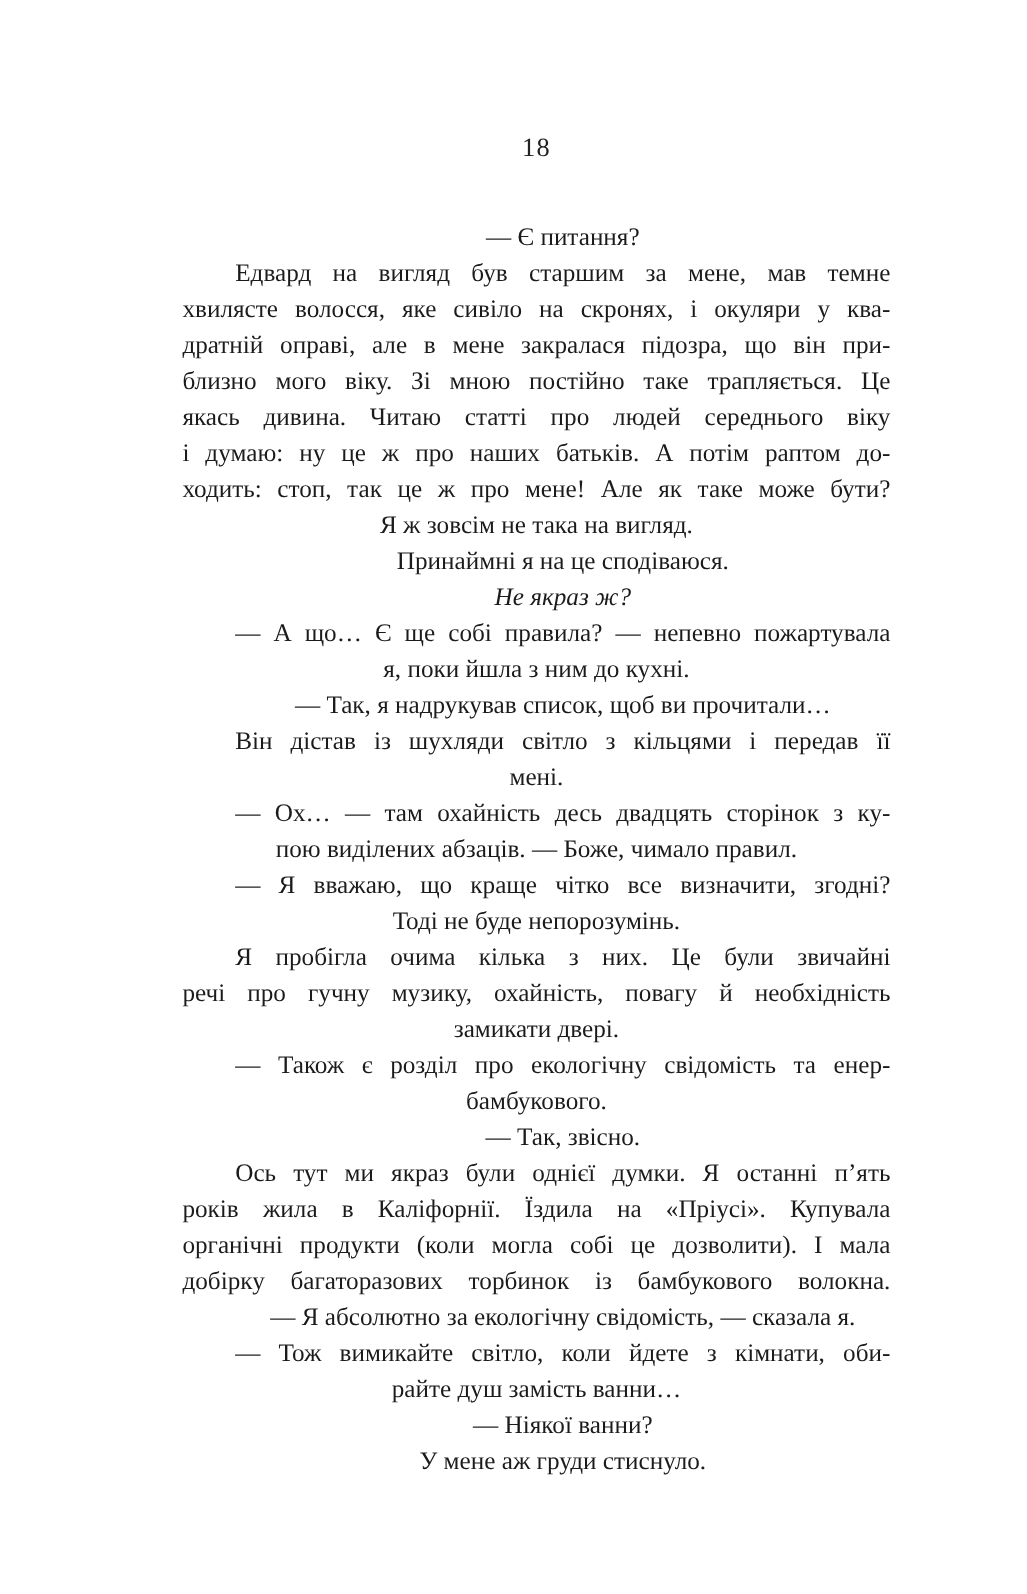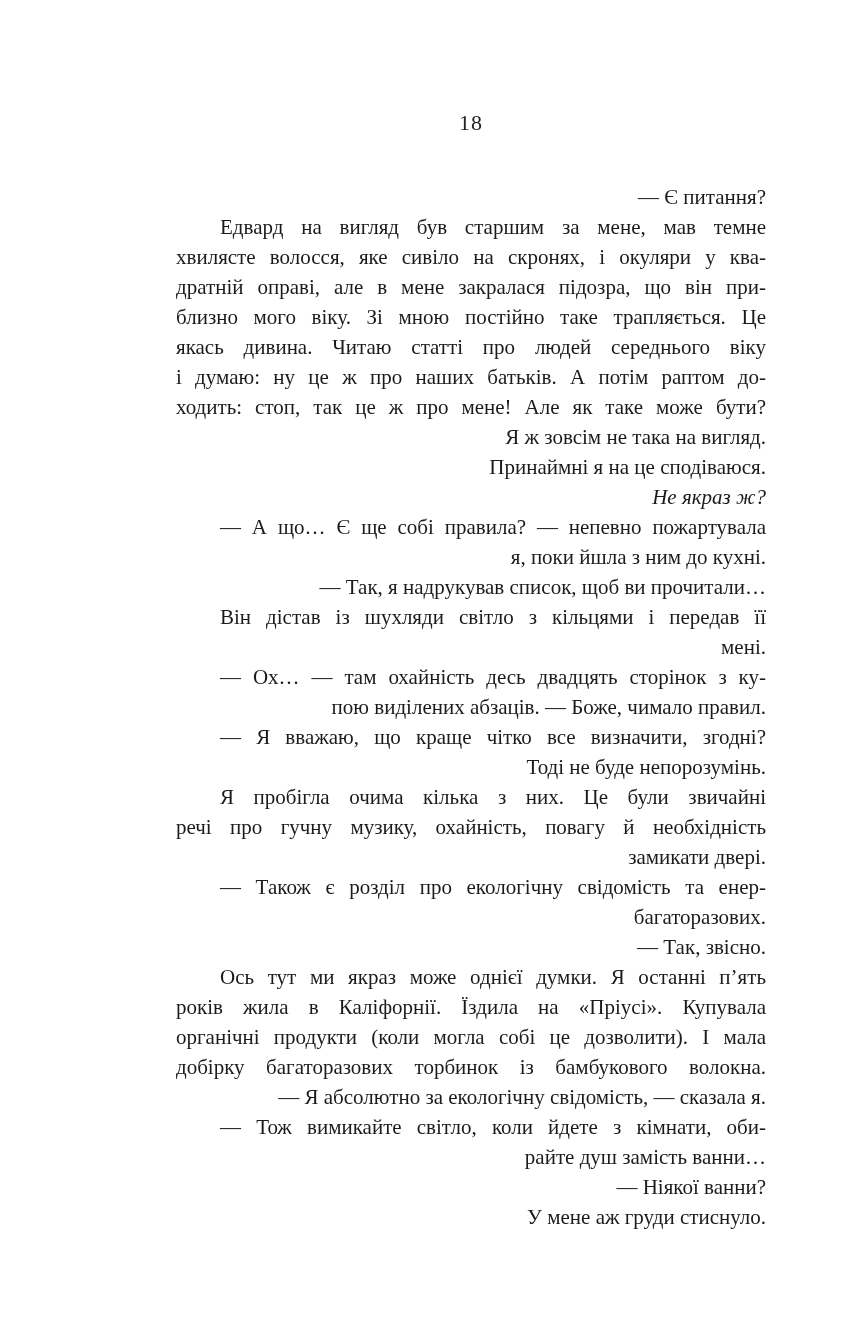--- a/index.html
+++ b/index.html
@@ -12,21 +12,20 @@
     position: relative;
     background: #ffffff;
     font-family: "Liberation Serif", "DejaVu Serif", serif;
     color: #1b1b1b;
     overflow: hidden;
   }
   .book-page {
     position: absolute;
     inset: 0;
     background: #ffffff;
-    margin-left: 24px;
   }
   .folio {
     position: absolute;
     top: 110px;
     left: 152px;
     width: 590px;
     text-align: center;
     font-size: 22px;
     line-height: 26px;
     letter-spacing: 1px;
@@ -35,21 +34,21 @@
   .page-text {
     position: absolute;
     top: 182px;
     left: 152px;
     width: 590px;
     font-size: 21px;
   }
   .line {
     height: 30px;
     line-height: 30px;
-    text-align: right;
+    text-align: center;
     white-space: nowrap;
   }
   .line.justify {
     white-space: normal;
     text-align: justify;
     text-align-last: justify;
   }
   .line.indent {
     padding-left: 44px;
   }
@@ -81,23 +80,23 @@
       <div class="line indent justify">Він дістав із шухляди світло з кільцями і передав її</div>
       <div class="line">мені.</div>
       <div class="line indent justify">— Ох… — там охайність десь двадцять сторінок з ку-</div>
       <div class="line">пою виділених абзаців. — Боже, чимало правил.</div>
       <div class="line indent justify">— Я вважаю, що краще чітко все визначити, згодні?</div>
       <div class="line">Тоді не буде непорозумінь.</div>
       <div class="line indent justify">Я пробігла очима кілька з них. Це були звичайні</div>
       <div class="line justify">речі про гучну музику, охайність, повагу й необхідність</div>
       <div class="line">замикати двері.</div>
       <div class="line indent justify">— Також є розділ про екологічну свідомість та енер-</div>
-      <div class="line">багаторазових.</div>
+      <div class="line">бамбукового.</div>
       <div class="line indent">— Так, звісно.</div>
-      <div class="line indent justify">Ось тут ми якраз може однієї думки. Я останні п’ять</div>
+      <div class="line indent justify">Ось тут ми якраз були однієї думки. Я останні п’ять</div>
       <div class="line justify">років жила в Каліфорнії. Їздила на «Пріусі». Купувала</div>
       <div class="line justify">органічні продукти (коли могла собі це дозволити). І мала</div>
       <div class="line justify">добірку багаторазових торбинок із бамбукового волокна.</div>
       <div class="line indent">— Я абсолютно за екологічну свідомість, — сказала я.</div>
       <div class="line indent justify">— Тож вимикайте світло, коли йдете з кімнати, оби-</div>
       <div class="line">райте душ замість ванни…</div>
       <div class="line indent">— Ніякої ванни?</div>
       <div class="line indent">У мене аж груди стиснуло.</div>
     </div>
 </div>

